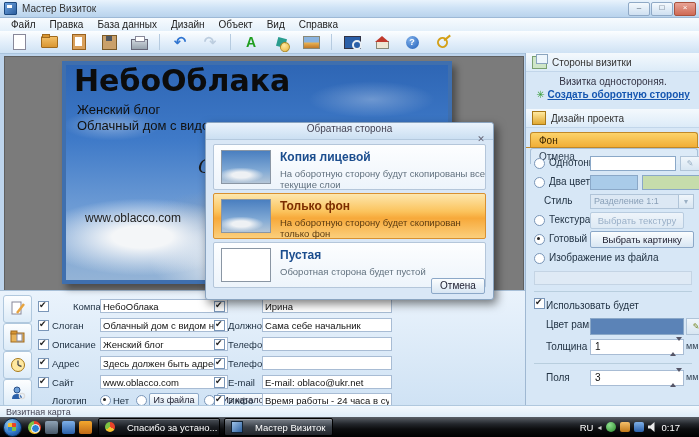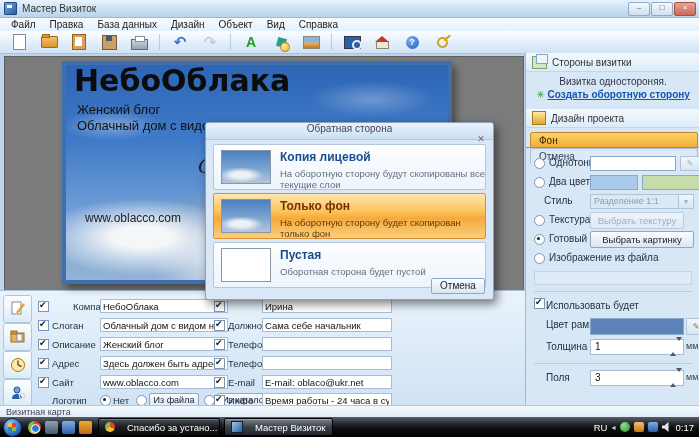--- a/index.html
+++ b/index.html
@@ -162,21 +162,21 @@
   .ql.msg{background:linear-gradient(#8fa2b5,#49596a);}
   .ql.exp{background:linear-gradient(#7fb0e8,#2a5fa8);}
   .ql.media{background:linear-gradient(#f5a82e,#c06a18);}
   .taskbtn{height:16px;margin-left:4px;display:flex;align-items:center;gap:12px;padding:0 6px;
     border:1px solid #000;border-radius:2px;background:linear-gradient(#4a5058,#1a1d22 50%,#0a0b0d);
     box-shadow:inset 0 1px 0 rgba(255,255,255,.25);font-size:9.5px;white-space:nowrap;max-width:108px;overflow:hidden;}
   .taskbtn.active{background:linear-gradient(#7c838c,#3a4048 50%,#23262c);}
   .tb-ico{width:10px;height:10px;flex:0 0 auto;}
   .tb-ico.chrome{border-radius:50%;background:conic-gradient(#e8432a 0 33%,#f5c12e 0 66%,#7ec242 0);}
   .tb-ico.app{background:linear-gradient(135deg,#9fc4ea,#2c5f9e);border:1px solid #123;}
-  .tray{margin-left:auto;display:flex;align-items:center;gap:4px;padding-right:5px;font-size:9.5px;}
+  .tray{margin-left:auto;display:flex;align-items:center;gap:4px;padding-right:19px;font-size:9.5px;}
   .tray-arrow{font-size:8px;color:#ccc;}
   .tico{width:10px;height:10px;border-radius:2px;}
   .tico.green{border-radius:50%;background:radial-gradient(circle at 35% 30%,#8fe08f,#2a8a2a);}
   .tico.orange{background:linear-gradient(#f5c06a,#c07818);}
   .tico.blue{background:linear-gradient(#7fb0e8,#2a5fa8);}
   .tico.vol{background:none;border-radius:0;clip-path:polygon(0 35%,30% 35%,70% 0,70% 100%,30% 65%,0 65%);background-color:#e8e8e8;}
 </style>
 </head>
 <body>
 

